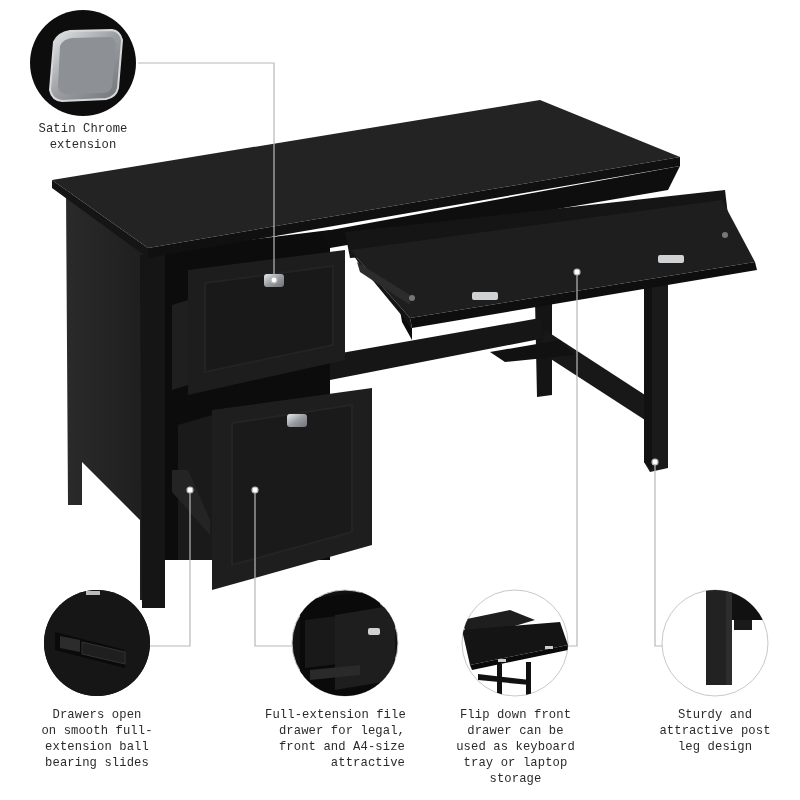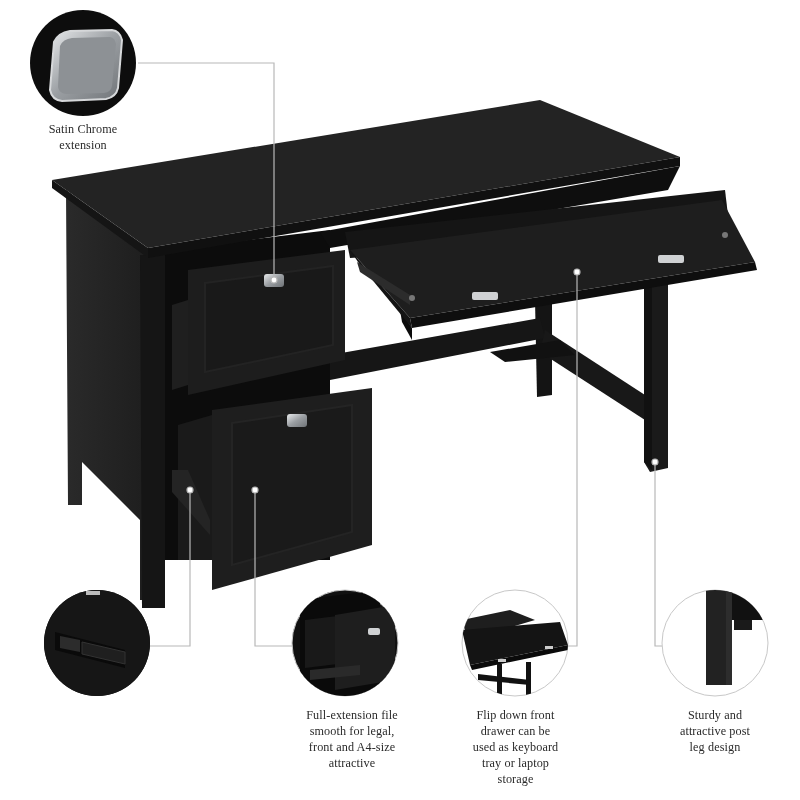--- a/index.html
+++ b/index.html
@@ -1,20 +1,20 @@
 <!DOCTYPE html>
 <html><head>
 <meta charset="utf-8">
 <style>
   html, body { margin: 0; padding: 0; background: #ffffff; }
   body { width: 800px; height: 800px; position: relative; overflow: hidden;
          font-family: "DejaVu Sans", sans-serif; }
   #stage { position: absolute; left: 0; top: 0; width: 800px; height: 800px; }
   .caption { position: absolute; text-align: center; color: #2a2a2a;
-             font-family: Liberation Serif, serif; font-size: 12.2px;
+             font-family: Liberation Mono, monospace; font-size: 12.2px;
              line-height: 16px; letter-spacing: 0.1px; }
   .cap-line { display: block; white-space: nowrap; }
   svg { position: absolute; left: 0; top: 0; }
 </style>
 </head>
 <body>
 
 <div id="stage">
 
   <svg width="800" height="800" viewBox="0 0 800 800">
@@ -171,24 +171,30 @@
         <polygon points="734,620 752,620 752,630 734,630" fill="#1a1a1a"></polygon>
       </g>
     </g>
   </svg>
 
   <div class="caption" style="left:18px; top:121px; width:130px;">
     <span class="cap-line">Satin Chrome</span>
     <span class="cap-line">extension</span>
   </div>
 
-
-  <div class="caption" style="left:282px; top:707px; width:140px;">
+  <div class="caption" style="left:32px; top:707px; width:130px;">
+    <span class="cap-line">Drawers open</span>
+    <span class="cap-line">on smooth full-</span>
+    <span class="cap-line">extension ball</span>
+    <span class="cap-line">bearing slides</span>
+  </div>
+
+  <div class="caption" style="left:265px; top:707px; width:140px;text-align:right;">
     <span class="cap-line">Full-extension file</span>
-    <span class="cap-line">smooth for legal,</span>
+    <span class="cap-line">drawer for legal,</span>
     <span class="cap-line">front and A4-size</span>
     <span class="cap-line">attractive</span>
   </div>
 
   <div class="caption" style="left:650px; top:707px; width:130px;">
     <span class="cap-line">Sturdy and</span>
     <span class="cap-line">attractive post</span>
     <span class="cap-line">leg design</span>
   </div>
 

